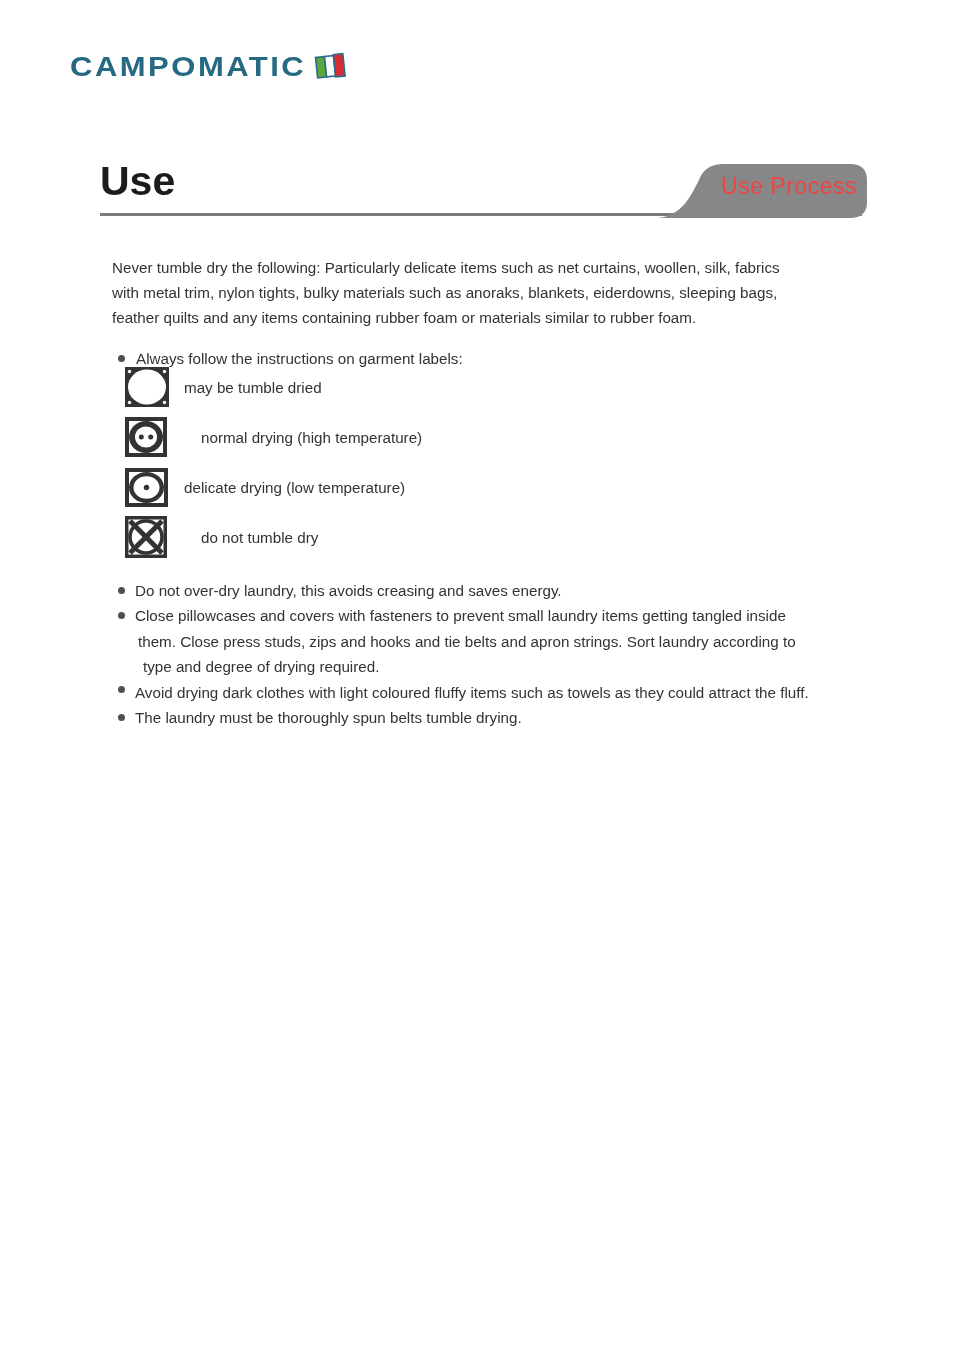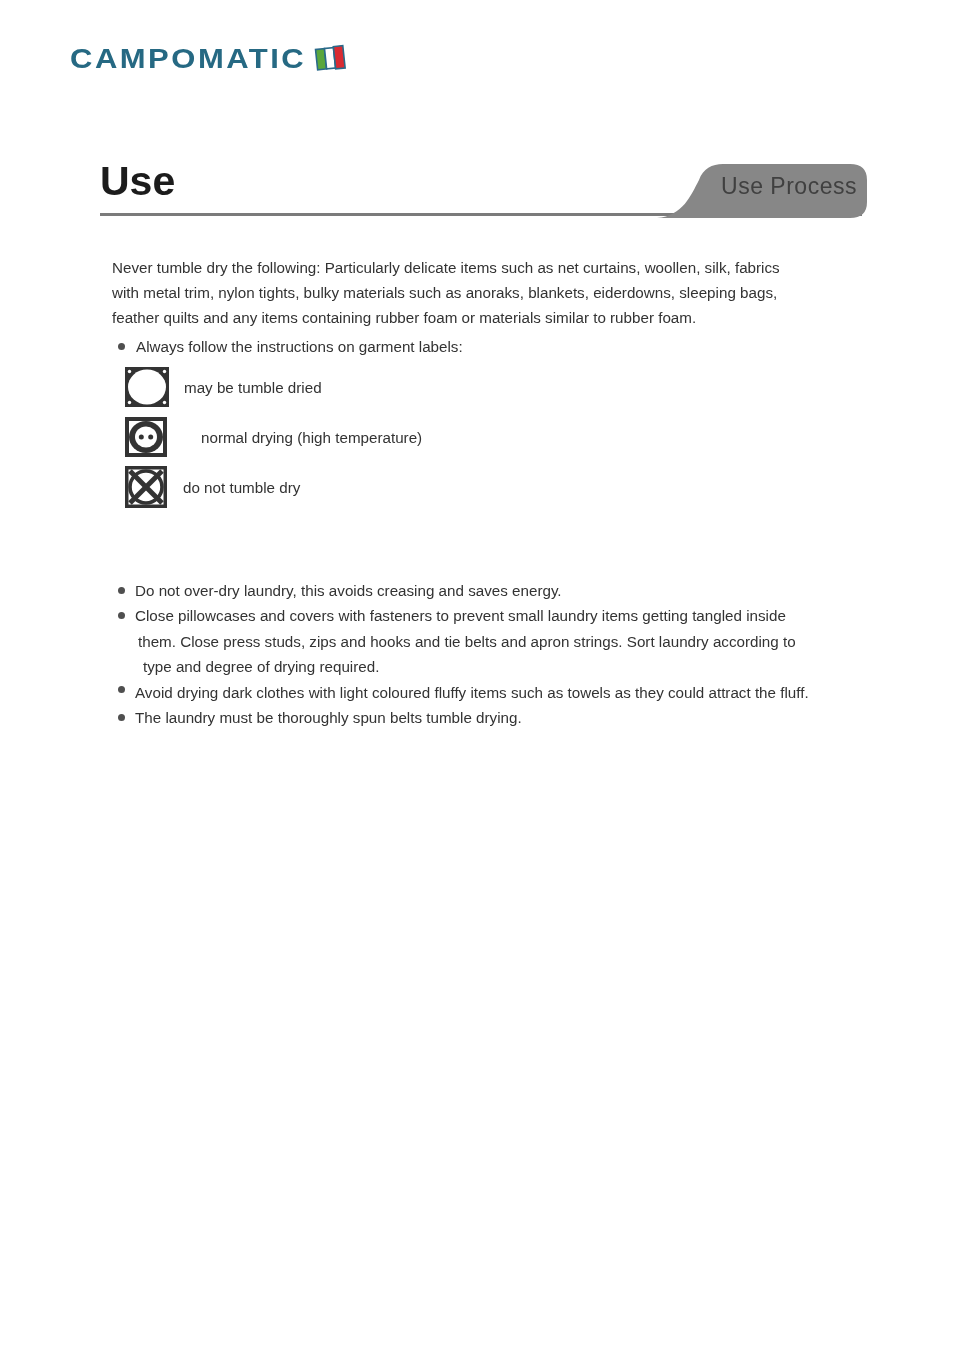--- a/index.html
+++ b/index.html
@@ -1,49 +1,49 @@
 <!DOCTYPE html>
 <html><head>
 <meta charset="utf-8">
 <style>
   html,body{margin:0;padding:0;background:#fff;}
   .page{
     position:relative;width:954px;height:1350px;background:#ffffff;
     font-family:"Liberation Sans",sans-serif;color:#2f2f2f;overflow:hidden;
   }
   
-  .logo{position:absolute;left:70px;top:42px;display:flex;align-items:center;gap:7px;}
+  .logo{position:absolute;left:70px;top:50px;display:flex;align-items:center;gap:7px;}
   .logo-text{
     font-size:31px;font-weight:bold;letter-spacing:2.5px;color:#266983;
     transform:scaleY(.92);transform-origin:left center;line-height:1;
   }
   .flag-icon{display:block;}
   
   .title{
     position:absolute;left:100px;top:158px;margin:0;
     font-size:41px;font-weight:bold;color:#1c1c1c;letter-spacing:0;
   }
   .rule{position:absolute;left:100px;top:213px;width:762px;height:3px;background:#7b7b7b;}
   .badge{position:absolute;left:657px;top:164px;width:210px;height:54px;}
   .badge svg{position:absolute;left:0;top:0;}
   .badge-label{
     position:absolute;left:58px;top:0;right:4px;height:44px;
     display:flex;align-items:center;justify-content:center;
-    color:#404040;font-size:23px;letter-spacing:.5px;font-weight:400;
+    color:#ef4444;font-size:23px;letter-spacing:.5px;font-weight:400;
   }
   
   .intro{position:absolute;left:112px;top:255px;font-size:15.2px;line-height:25px;color:#333;}
   .intro .line{white-space:nowrap;}
   
   .dot{
     position:absolute;left:0;top:9px;width:7px;height:7px;border-radius:50%;
     background:#4f4f4f;
   }
   .garment-bullet{
-    position:absolute;left:118px;top:334px;padding-left:18px;
+    position:absolute;left:118px;top:346px;padding-left:18px;
     font-size:15.2px;line-height:25px;color:#333;white-space:nowrap;
   }
   
   .symbols{position:absolute;left:125px;top:366px;}
   .symbol-row{display:flex;align-items:center;height:42px;margin-bottom:8px;}
   .symbol-row .sym-label{font-size:15.2px;color:#333;white-space:nowrap;text-align:right;}
   .symbol-row:nth-child(1) .sym-label{margin-left:15px;}
   .symbol-row:nth-child(2) .sym-label{margin-left:34px;}
   .symbol-row:nth-child(3) .sym-label{margin-left:16px;}
   .symbol-row:nth-child(4) .sym-label{margin-left:34px;}
@@ -110,20 +110,30 @@
         <rect width="42" height="40" fill="#333333"></rect>
         <rect x="4" y="4" width="34" height="32" fill="#ffffff"></rect>
         <ellipse cx="21" cy="20" rx="17" ry="16" fill="#333333"></ellipse>
         <ellipse cx="21" cy="20" rx="11" ry="10.5" fill="#ffffff"></ellipse>
         <circle cx="16.3" cy="20" r="2.5" fill="#333333"></circle>
         <circle cx="25.7" cy="20" r="2.5" fill="#333333"></circle>
       </svg>
       <span class="sym-label">normal drying (high temperature)</span>
     </div>
 
+    <div class="symbol-row">
+      <svg class="care-icon" width="43" height="39" viewBox="0 0 43 39">
+        <rect width="43" height="39" fill="#333333"></rect>
+        <rect x="4" y="4" width="35" height="31" fill="#ffffff"></rect>
+        <ellipse cx="21.5" cy="19.5" rx="17.5" ry="15.5" fill="#333333"></ellipse>
+        <ellipse cx="21.5" cy="19.5" rx="13" ry="11.3" fill="#ffffff"></ellipse>
+        <circle cx="21.5" cy="19.5" r="2.7" fill="#333333"></circle>
+      </svg>
+      <span class="sym-label">delicate drying (low temperature)</span>
+    </div>
 
     <div class="symbol-row">
       <svg class="care-icon" width="42" height="42" viewBox="0 0 42 42">
         <rect width="42" height="42" fill="#333333"></rect>
         <rect x="3.5" y="3.5" width="35" height="35" fill="#ffffff"></rect>
         <circle cx="21" cy="21" r="16" fill="none" stroke="#333333" stroke-width="3.6"></circle>
         <line x1="5" y1="5" x2="37" y2="37" stroke="#333333" stroke-width="5"></line>
         <line x1="37" y1="5" x2="5" y2="37" stroke="#333333" stroke-width="5"></line>
       </svg>
       <span class="sym-label">do not tumble dry</span>

